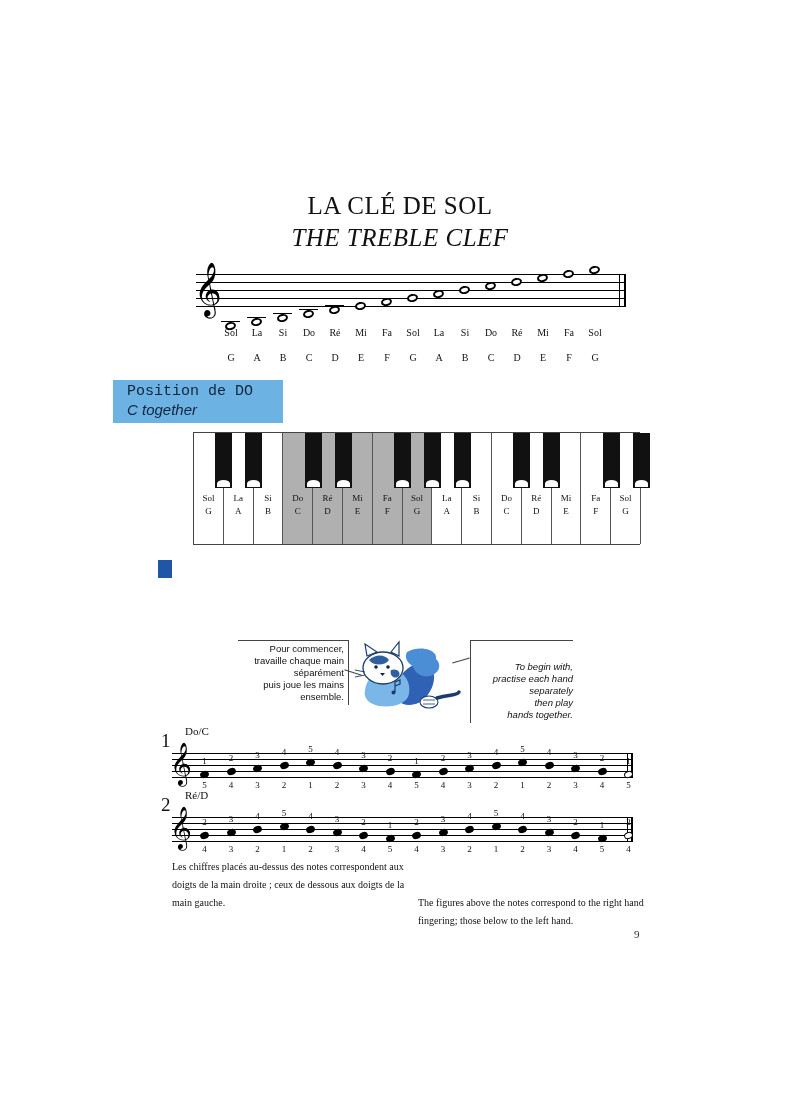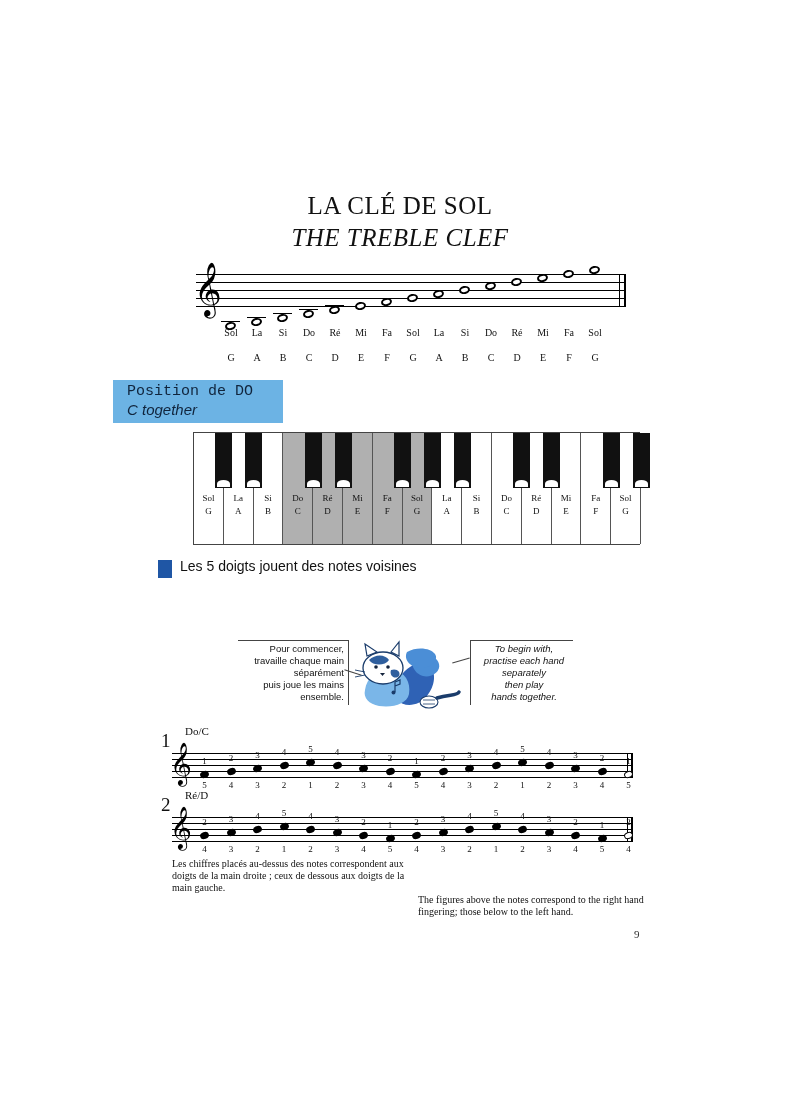--- a/index.html
+++ b/index.html
@@ -224,25 +224,25 @@
     width: 106px;
     text-align: right;
     border-right: 1px solid #444444;
     border-top: 1px solid #444444;
     padding: 2px 4px 2px 0;
   }
   .bubble-right {
     left: 470px;
     top: 640px;
     width: 98px;
-    text-align: center;
+    text-align: right;
     border-left: 1px solid #444444;
     border-top: 1px solid #444444;
     font-style: italic;
-    padding: 2px 0 2px 4px;
+    padding: 20px 0 2px 4px;
   }
   .tail {
     position: absolute;
     width: 18px;
     height: 1px;
     background: #444444;
   }
 
   
   .ex-num {
@@ -282,21 +282,21 @@
     transform: rotate(-20deg);
     background: #ffffff;
     box-sizing: border-box;
   }
 
   
   .cap {
     position: absolute;
     font-family: "Liberation Serif", serif;
     font-size: 10px;
-    line-height: 12px;
+    line-height: 18px;
     color: #111111;
   }
   .cap-fr { left: 172px; top: 858px; width: 240px; }
   .cap-en { left: 418px; top: 894px; width: 230px; }
 
   .pagenum {
     position: absolute;
     left: 634px;
     top: 928px;
     font-family: "Liberation Serif", serif;
@@ -454,21 +454,20 @@
       <div class="bkey" style="left: 200.1px;"></div>
       <div class="bkey" style="left: 229.9px;"></div>
       <div class="bkey" style="left: 259.7px;"></div>
       <div class="bkey" style="left: 319.3px;"></div>
       <div class="bkey" style="left: 349.1px;"></div>
       <div class="bkey" style="left: 408.7px;"></div>
       <div class="bkey" style="left: 438.5px;"></div>
     </div>
 
   <div class="bullet-sq"></div>
-  <div class="bullet-t1">Les 5 doigts jouent des notes voisines</div>
 
   <div class="bubble bubble-left" id="bubble-left">
       <div>Pour commencer,</div>
       <div>travaille chaque main</div>
       <div>séparément</div>
       <div>puis joue les mains</div>
       <div>ensemble.</div>
     </div>
   <div class="tail" style="left:344px; top:672px; transform:rotate(18deg);"></div>
 

